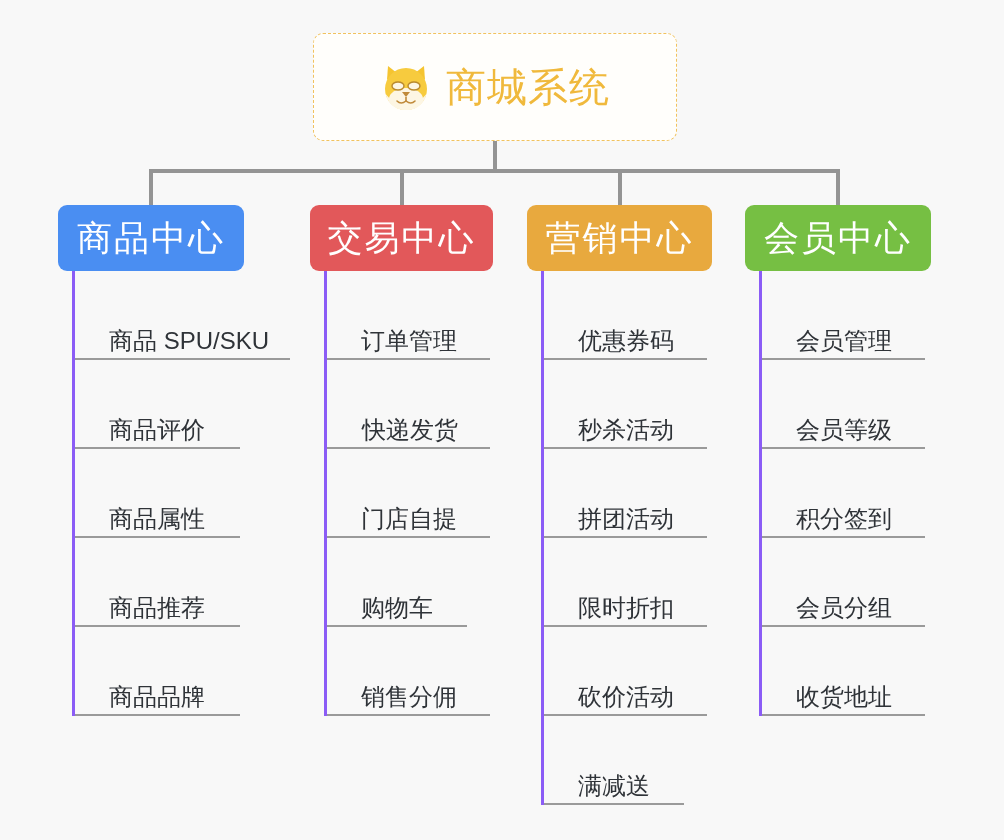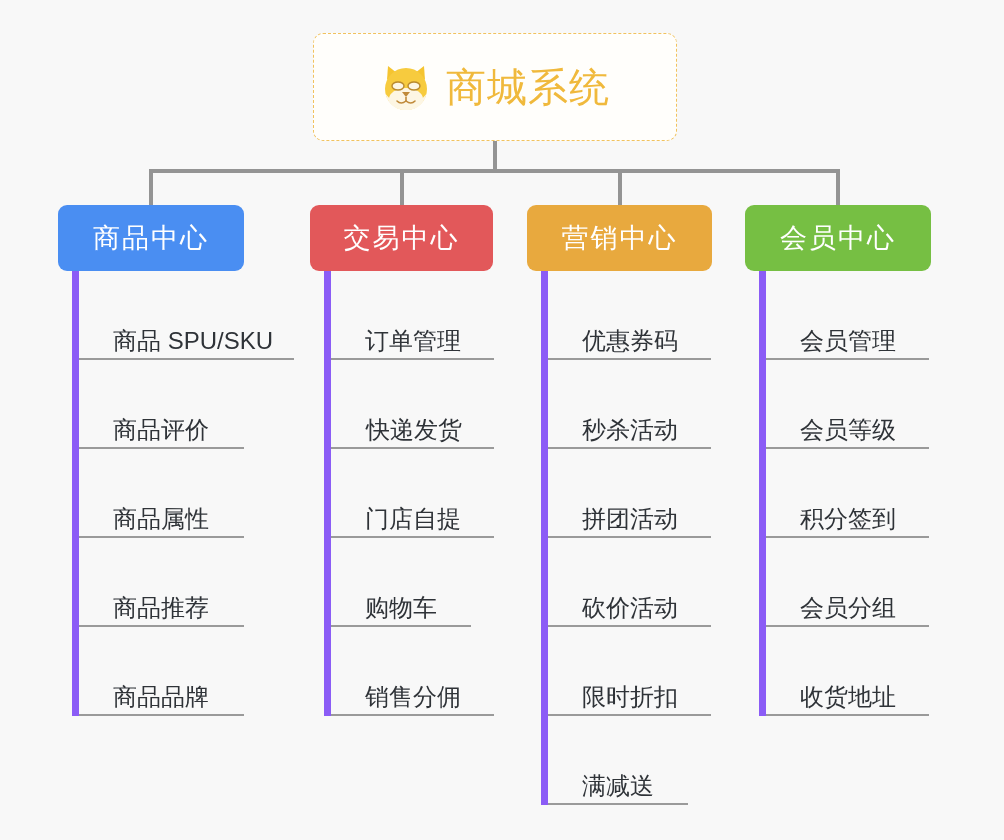--- a/index.html
+++ b/index.html
@@ -80,28 +80,28 @@
     top: 205px;
   }
   .cat-header {
     box-sizing: border-box;
     height: 66px;
     border-radius: 9px;
     display: flex;
     align-items: center;
     justify-content: center;
     color: #ffffff;
-    font-size: 27px;
+    font-size: 35px;
     letter-spacing: 2px;
     white-space: nowrap;
   }
   .leaf-list {
     position: relative;
     margin-left: 14px;
-    border-left: 7px solid #8b5cf6;
+    border-left: 3px solid #8b5cf6;
     padding-top: 0;
     text-align: right;
   }
   .leaf-item {
     box-sizing: border-box;
     height: 89px;
     display: flex;
     align-items: flex-end;
     padding-left: 34px;
     padding-bottom: 6px;
@@ -221,25 +221,25 @@
           </div>
           <div class="leaf-item" style="position: relative;">
             <span class="leaf-text">秒杀活动</span>
             <span class="leaf-rule" style="width: 163px; bottom: 0px;"></span>
           </div>
           <div class="leaf-item" style="position: relative;">
             <span class="leaf-text">拼团活动</span>
             <span class="leaf-rule" style="width: 163px; bottom: 0px;"></span>
           </div>
           <div class="leaf-item" style="position: relative;">
+            <span class="leaf-text">限时折扣</span>
+            <span class="leaf-rule" style="width: 163px; bottom: 0px;"></span>
+          </div>
+          <div class="leaf-item" style="position: relative;">
             <span class="leaf-text">砍价活动</span>
-            <span class="leaf-rule" style="width: 163px; bottom: 0px;"></span>
-          </div>
-          <div class="leaf-item" style="position: relative;">
-            <span class="leaf-text">限时折扣</span>
             <span class="leaf-rule" style="width: 163px; bottom: 0px;"></span>
           </div>
           <div class="leaf-item" style="position: relative;">
             <span class="leaf-text">满减送</span>
             <span class="leaf-rule" style="width: 140px; bottom: 0px;"></span>
           </div>
         </div>
       </div>
       <div class="column" style="left: 745px; width: 186px;">
         <div class="cat-header" style="background: rgb(118, 191, 67); width: 186px;">

